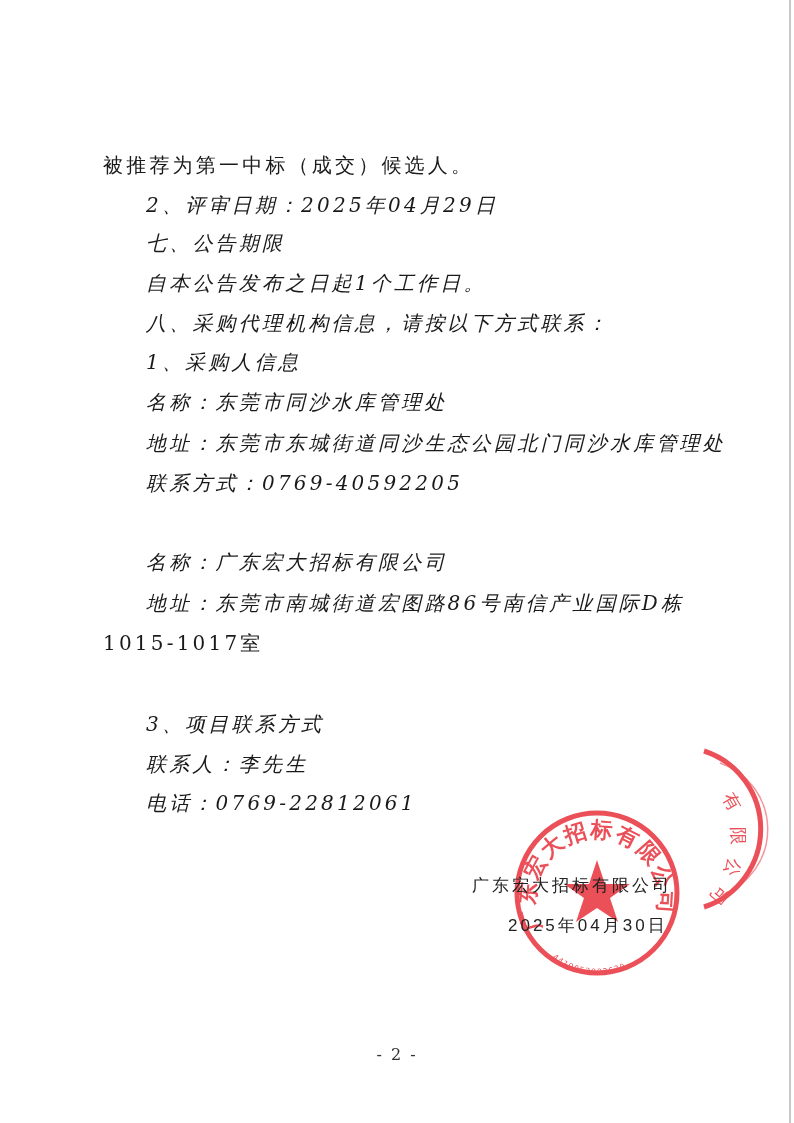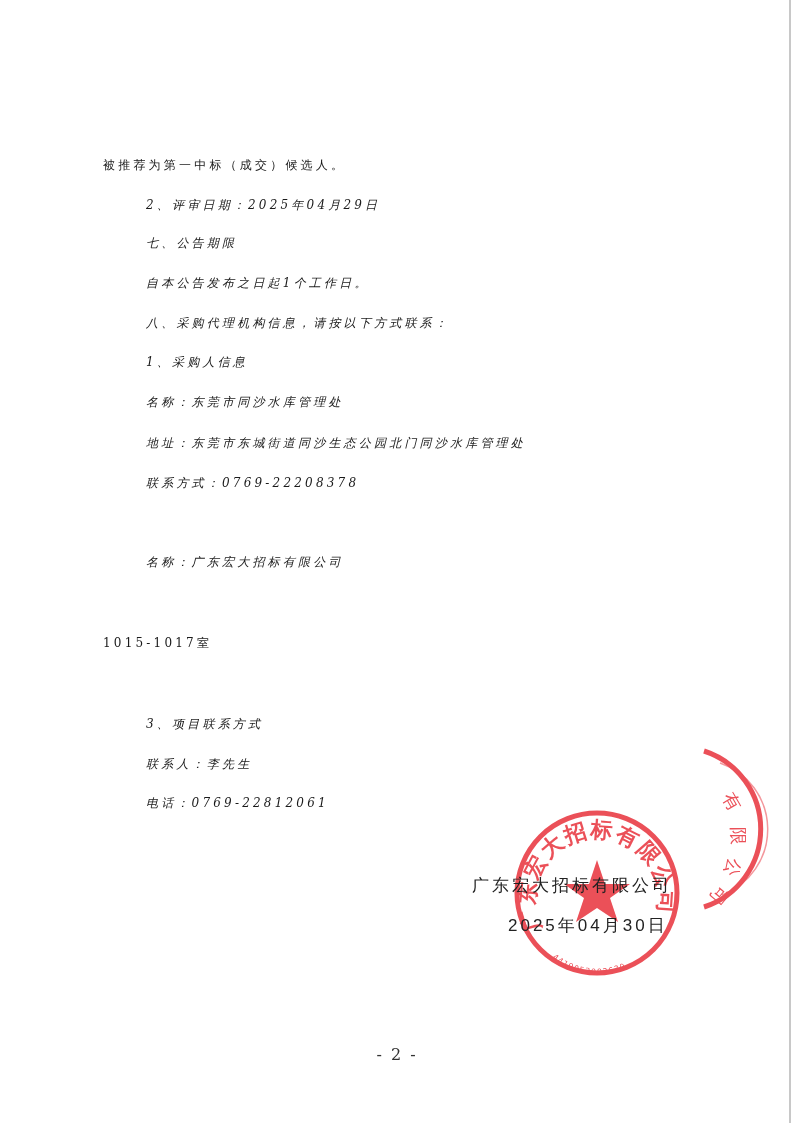--- a/index.html
+++ b/index.html
@@ -3,21 +3,21 @@
   <meta charset="utf-8">
   <style>
     html, body { margin: 0; padding: 0; }
     body {
       width: 794px; height: 1123px; background: #ffffff; position: relative; overflow: hidden;
       font-family: "DejaVu Serif", "Liberation Serif", serif; color: #1a1a1a;
     }
     .page { position: absolute; left: 0; top: 0; width: 794px; height: 1123px; }
     .right-edge { position: absolute; left: 789px; top: 0; width: 2px; height: 1123px; background: #c8c8c8; }
     .line {
-      position: absolute; font-size: 12px; letter-spacing: 3.2px; white-space: nowrap; line-height: 22px;
+      position: absolute; font-size: 20px; letter-spacing: 3.2px; white-space: nowrap; line-height: 22px;
     }
     .indent { left: 146px; font-style: italic; }
     .flush { left: 103px; }
     .sig {
       position: absolute; font-family: "Liberation Sans", "DejaVu Sans", sans-serif;
       font-size: 17px; letter-spacing: 3px; white-space: nowrap; z-index: 3; color: #222;
     }
     .pagenum {
       position: absolute; left: 372px; top: 1045px; width: 50px; text-align: center;
       font-size: 16px; color: #333; letter-spacing: 2px;
@@ -33,22 +33,23 @@
   <div class="right-edge"></div>
 
   <div class="line flush" style="top:154px">被推荐为第一中标（成交）候选人。</div>
   <div class="line indent" style="top:194px">2、评审日期：2025年04月29日</div>
   <div class="line indent" style="top:232px">七、公告期限</div>
   <div class="line indent" style="top:272px">自本公告发布之日起1个工作日。</div>
   <div class="line indent" style="top:312px">八、采购代理机构信息，请按以下方式联系：</div>
   <div class="line indent" style="top:351px">1、采购人信息</div>
   <div class="line indent" style="top:391px">名称：东莞市同沙水库管理处</div>
   <div class="line indent" style="top:432px">地址：东莞市东城街道同沙生态公园北门同沙水库管理处</div>
-  <div class="line indent" style="top:472px">联系方式：0769-22208378</div>
+  <div class="line indent" style="top:472px">联系方式：0769-40592205</div>
   <div class="line indent" style="top:551px">名称：广东宏大招标有限公司</div>
+  <div class="line indent" style="top:592px">地址：东莞市南城街道宏图路86号南信产业国际D栋</div>
   <div class="line flush" style="top:632px">1015-1017室</div>
   <div class="line indent" style="top:713px">3、项目联系方式</div>
   <div class="line indent" style="top:753px">联系人：李先生</div>
   <div class="line indent" style="top:792px">电话：0769-22812061</div>
 
   <svg class="seal" style="left:700px; top:745px;" width="94" height="170" viewBox="0 0 94 170">
     <path d="M 4 6 A 82 82 0 0 1 4 162" fill="none" stroke="#e8323c" stroke-width="5"></path>
     <path d="M 20 18 A 70 70 0 0 1 22 150" fill="none" stroke="#e8323c" stroke-width="1.5" opacity="0.6"></path>
     <text x="22" y="52" fill="#e8323c" font-size="18" font-family="DejaVu Sans, sans-serif" transform="rotate(60 22 52)">有</text>
     <text x="32" y="82" fill="#e8323c" font-size="18" font-family="DejaVu Sans, sans-serif" transform="rotate(90 32 82)">限</text>

